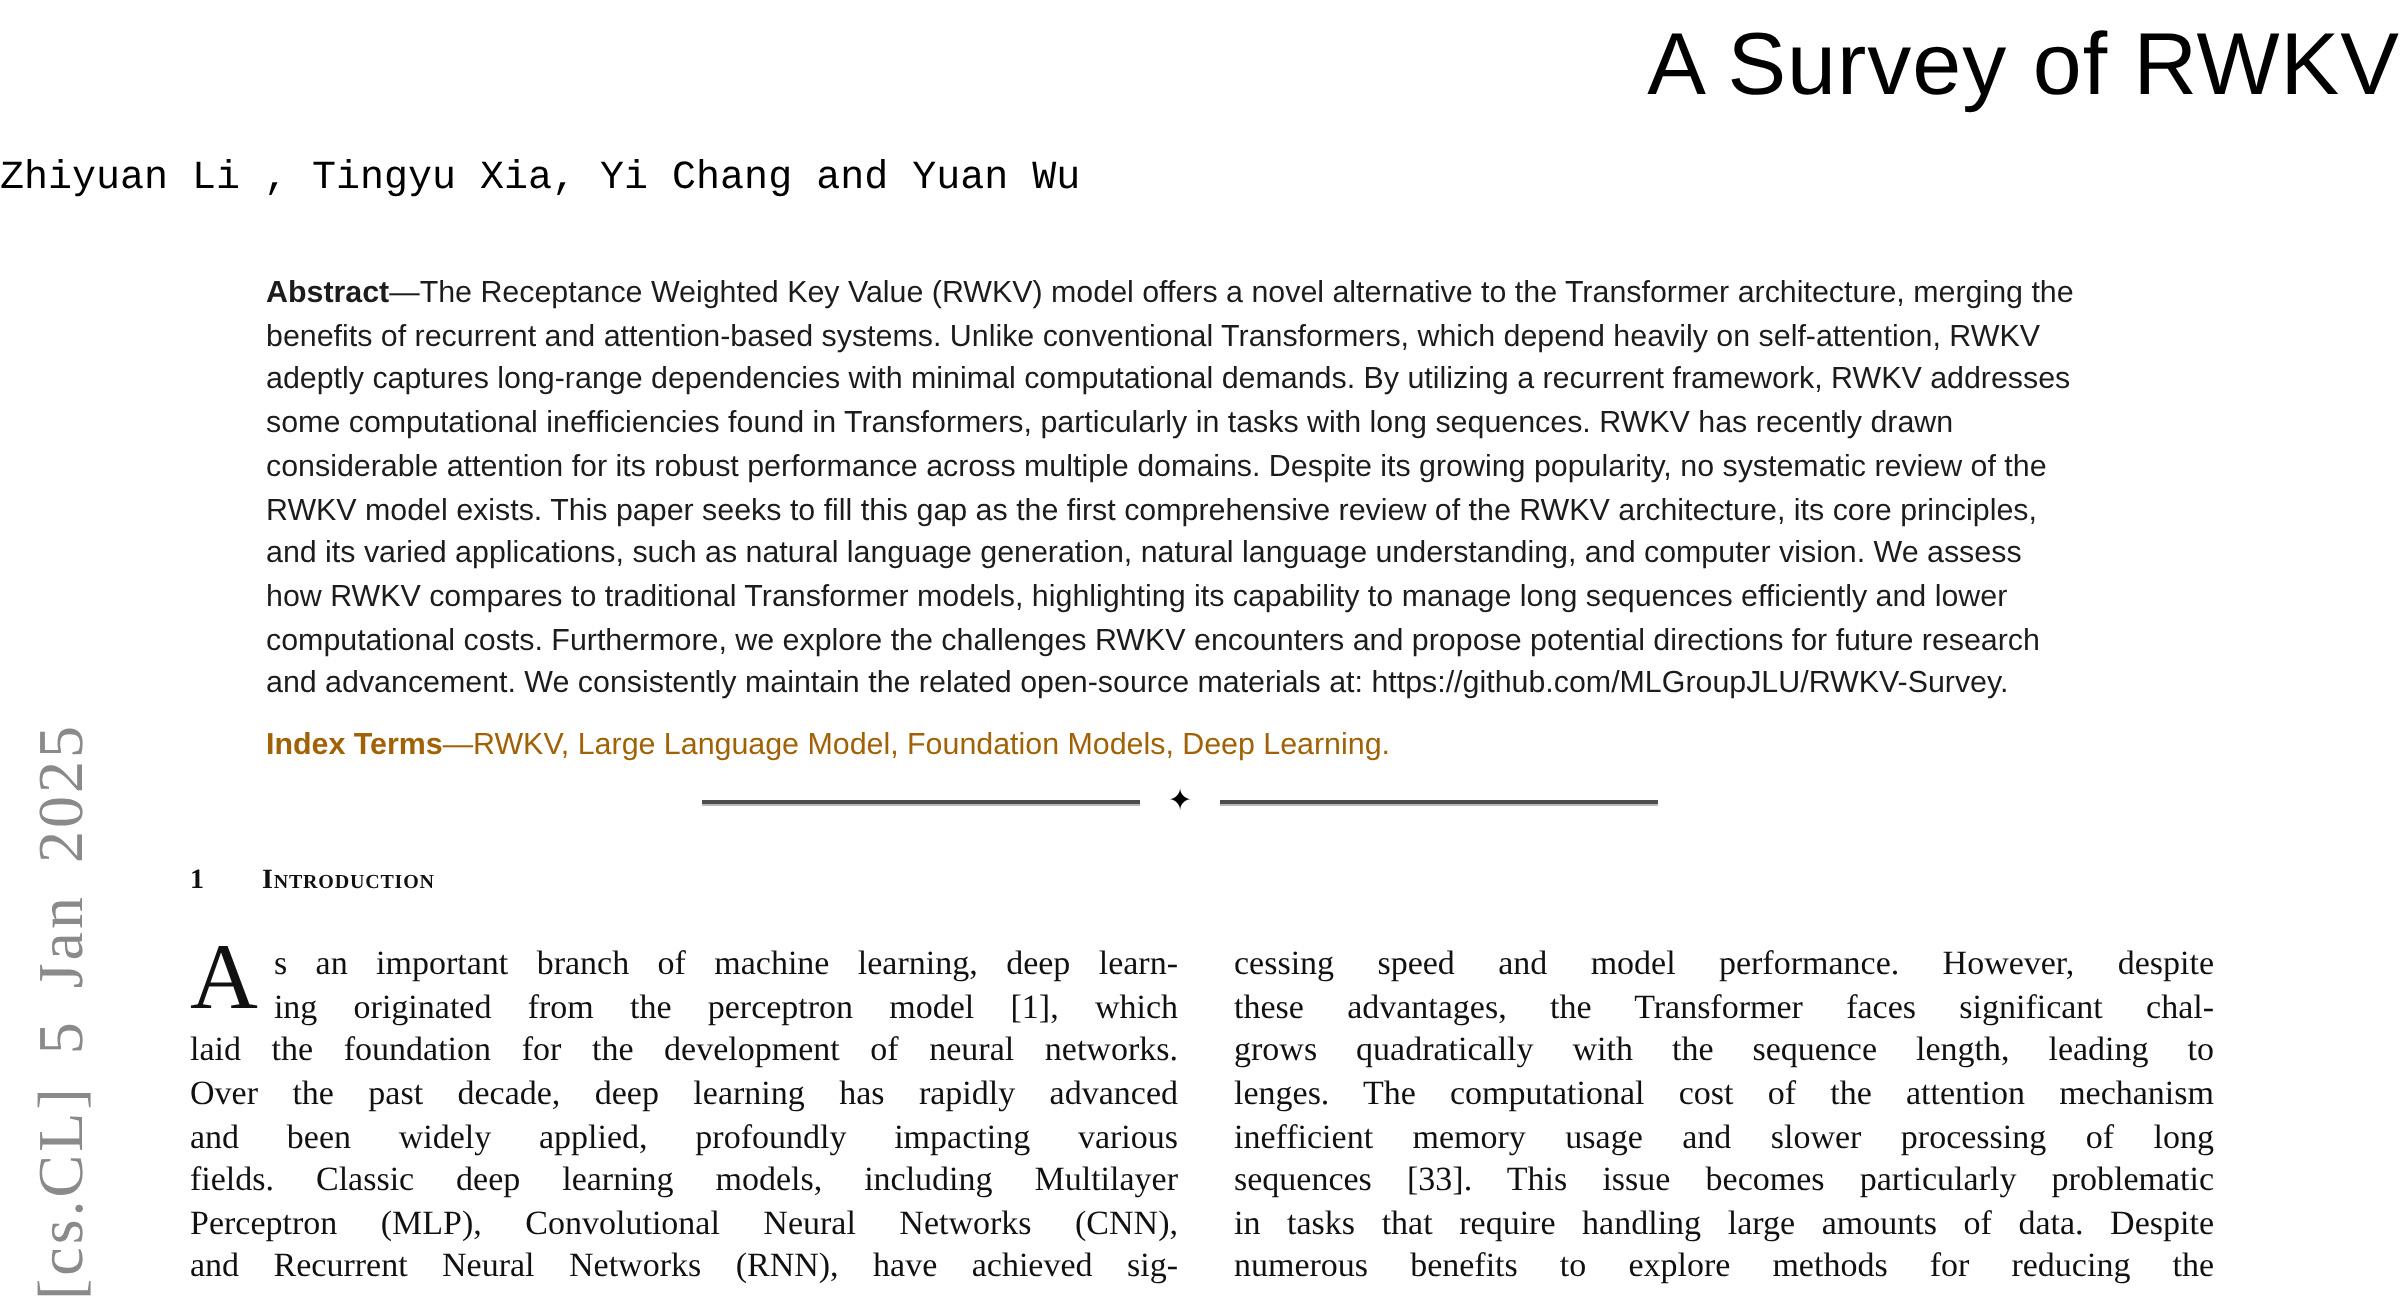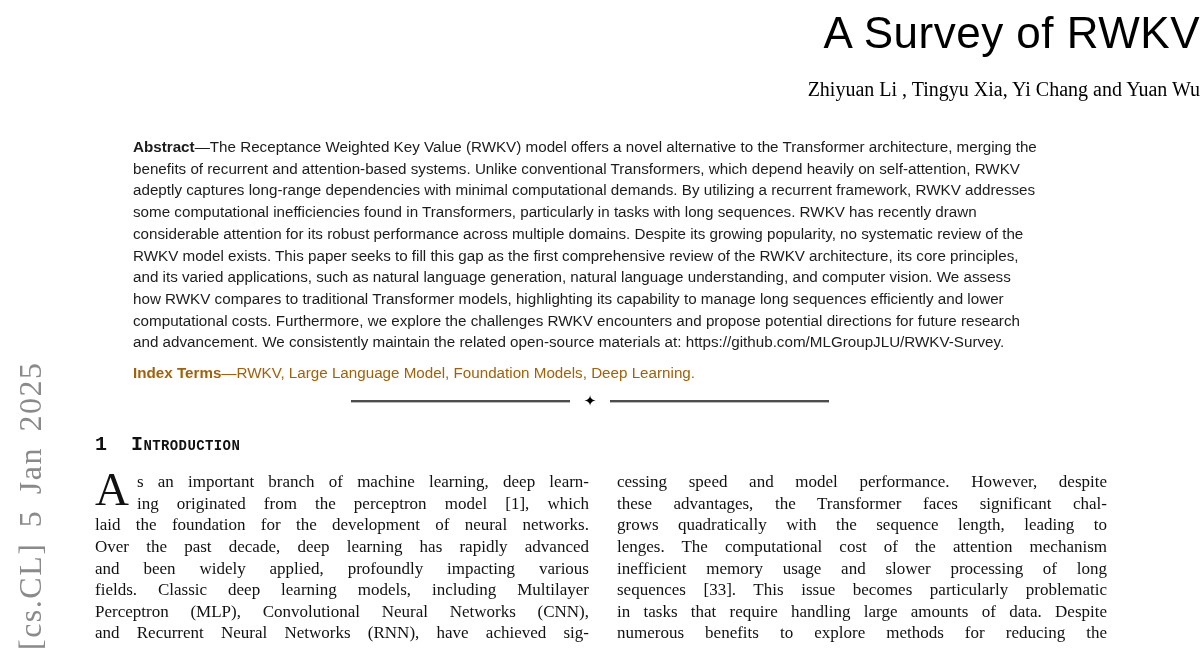--- a/index.html
+++ b/index.html
@@ -33,22 +33,22 @@
     top: 8px; left: 0; width: 100%;
     text-align: right;
     font-family: "Liberation Sans", sans-serif;
     font-size: 44px;
     font-weight: 400;
     letter-spacing: 0.5px;
   }
   .paper-authors {
     position: absolute;
     top: 78px; left: 0; width: 100%;
-    text-align: right;
-    font-family: Liberation Serif, serif;
+    text-align: left;
+    font-family: Liberation Mono, monospace;
     font-size: 20px;
   }
 
   
   .abstract {
     position: absolute;
     left: 133px; top: 136px; width: 940px;
     font-family: "Liberation Sans", sans-serif;
     font-size: 15.2px;
     color: #1c1c1c;
@@ -70,22 +70,22 @@
     left: 351px; top: 393px; width: 478px; height: 16px;
     display: flex; align-items: center;
   }
   .sep-line { flex: 1; height: 2px; background: #4d4d4d; border-bottom: 1px solid #b9b9b9; }
   .sep-diamond { margin: 0 14px; font-size: 15px; line-height: 15px; color: #000; }
 
   
   .section-heading {
     position: absolute;
     left: 95px; top: 433px;
-    font-family: Liberation Mono, monospace;
-    font-size: 20px;
+    font-family: Liberation Serif, serif;
+    font-size: 14px;
     font-weight: bold;
     color: #111;
   }
   .section-number { display: inline-block; width: 36px; }
   .section-title { font-variant: small-caps; letter-spacing: 0.4px; }
 
   
   .col {
     position: absolute;
     top: 471px;

